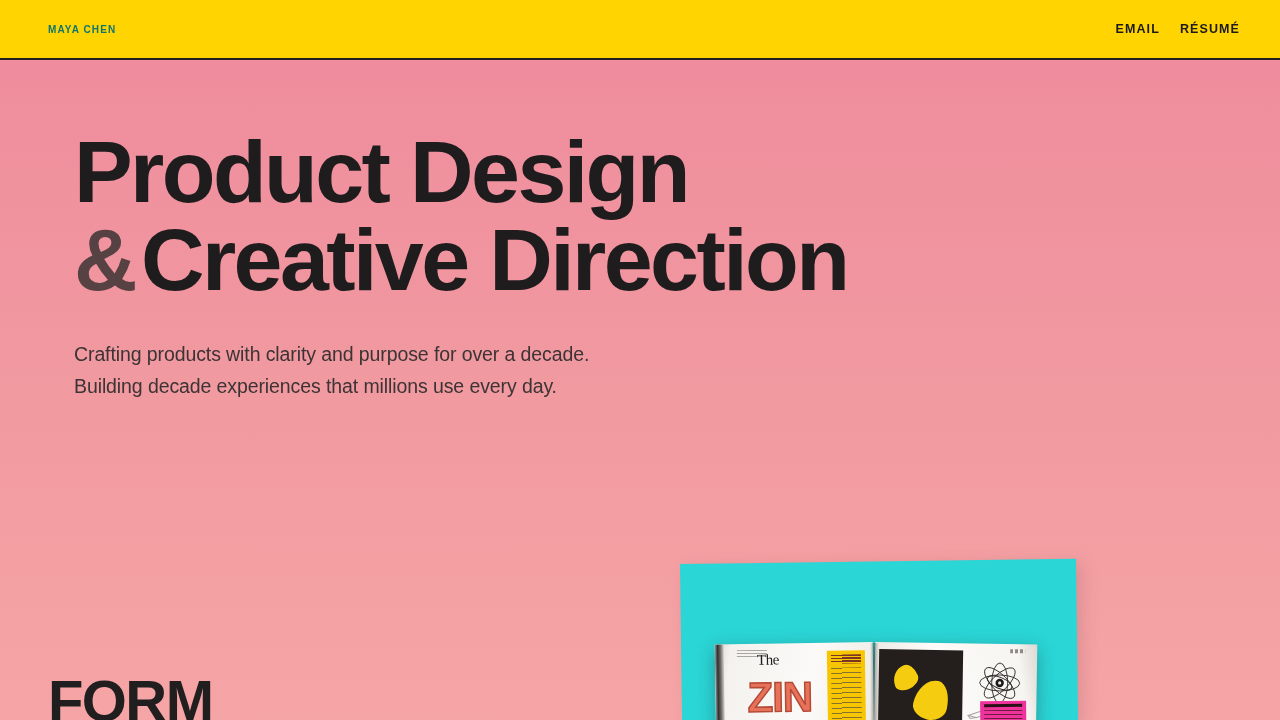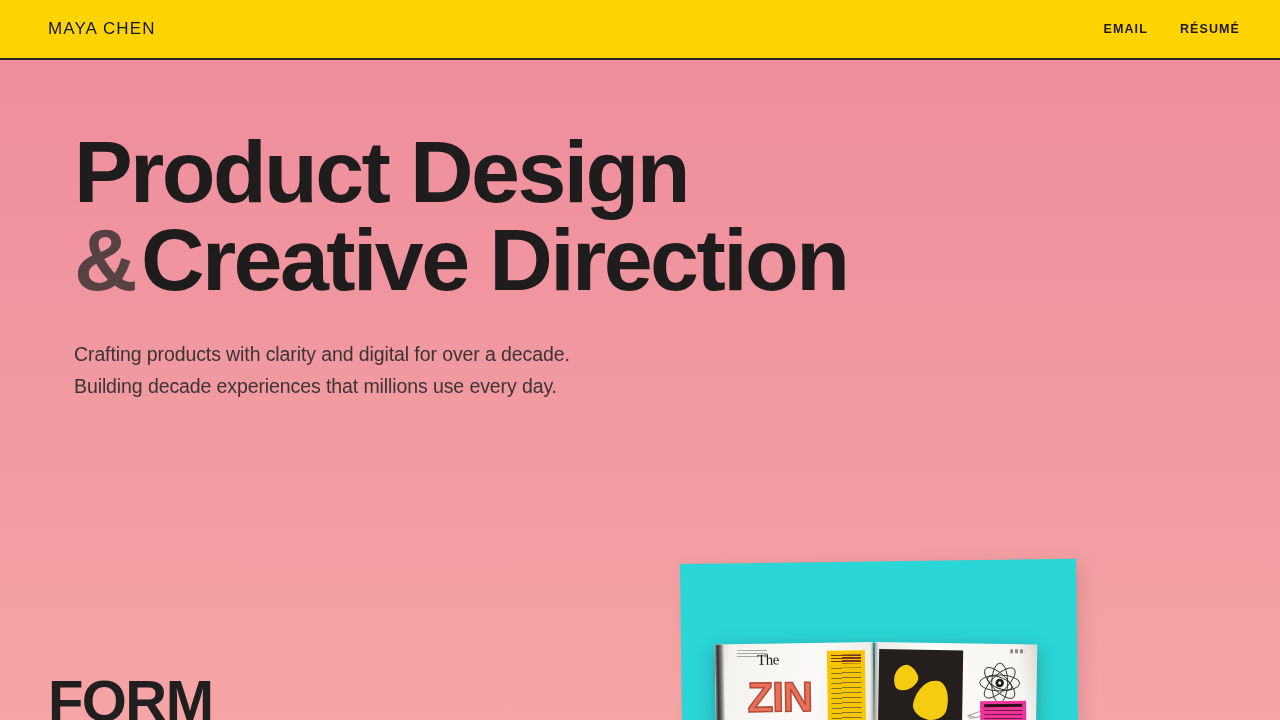--- a/index.html
+++ b/index.html
@@ -25,30 +25,30 @@
     background: #ffd400;
     border-bottom: 2px solid #231f20;
     display: flex;
     align-items: center;
     justify-content: space-between;
     padding: 0 40px 0 48px;
     z-index: 30;
   }
 
   #brand-name {
-    font-size: 17px;
-    font-weight: normal;
+    font-size: 10px;
+    font-weight: bold;
     letter-spacing: 1.1px;
-    color: #0f172a;
+    color: #0f766e;
   }
 
   #main-nav {
     display: flex;
     align-items: flex-end;
-    gap: 32px;
+    gap: 20px;
     padding-left: 7px;
   }
 
   .nav-link {
     font-size: 12.5px;
     font-weight: bold;
     letter-spacing: 1.1px;
     color: #1c1a1b;
     text-decoration: none;
     cursor: pointer;
@@ -303,21 +303,21 @@
   </nav>
 </header>
 
 <section id="hero">
   <h1 id="hero-title">
     <span class="line">Product Design</span>
     <span class="line"><span class="amp">&amp;</span><span>Creative Direction</span></span>
   </h1>
 
   <p id="hero-subtitle">
-    <span class="sub-line">Crafting products with clarity and digital for over a decade.</span>
+    <span class="sub-line">Crafting products with clarity and purpose for over a decade.</span>
     <span class="sub-line">Building decade experiences that millions use every day.</span>
   </p>
 </section>
 
 <div id="section-label">FORM</div>
 
 <div id="showcase">
 
   <div id="teal-card"></div>
 

